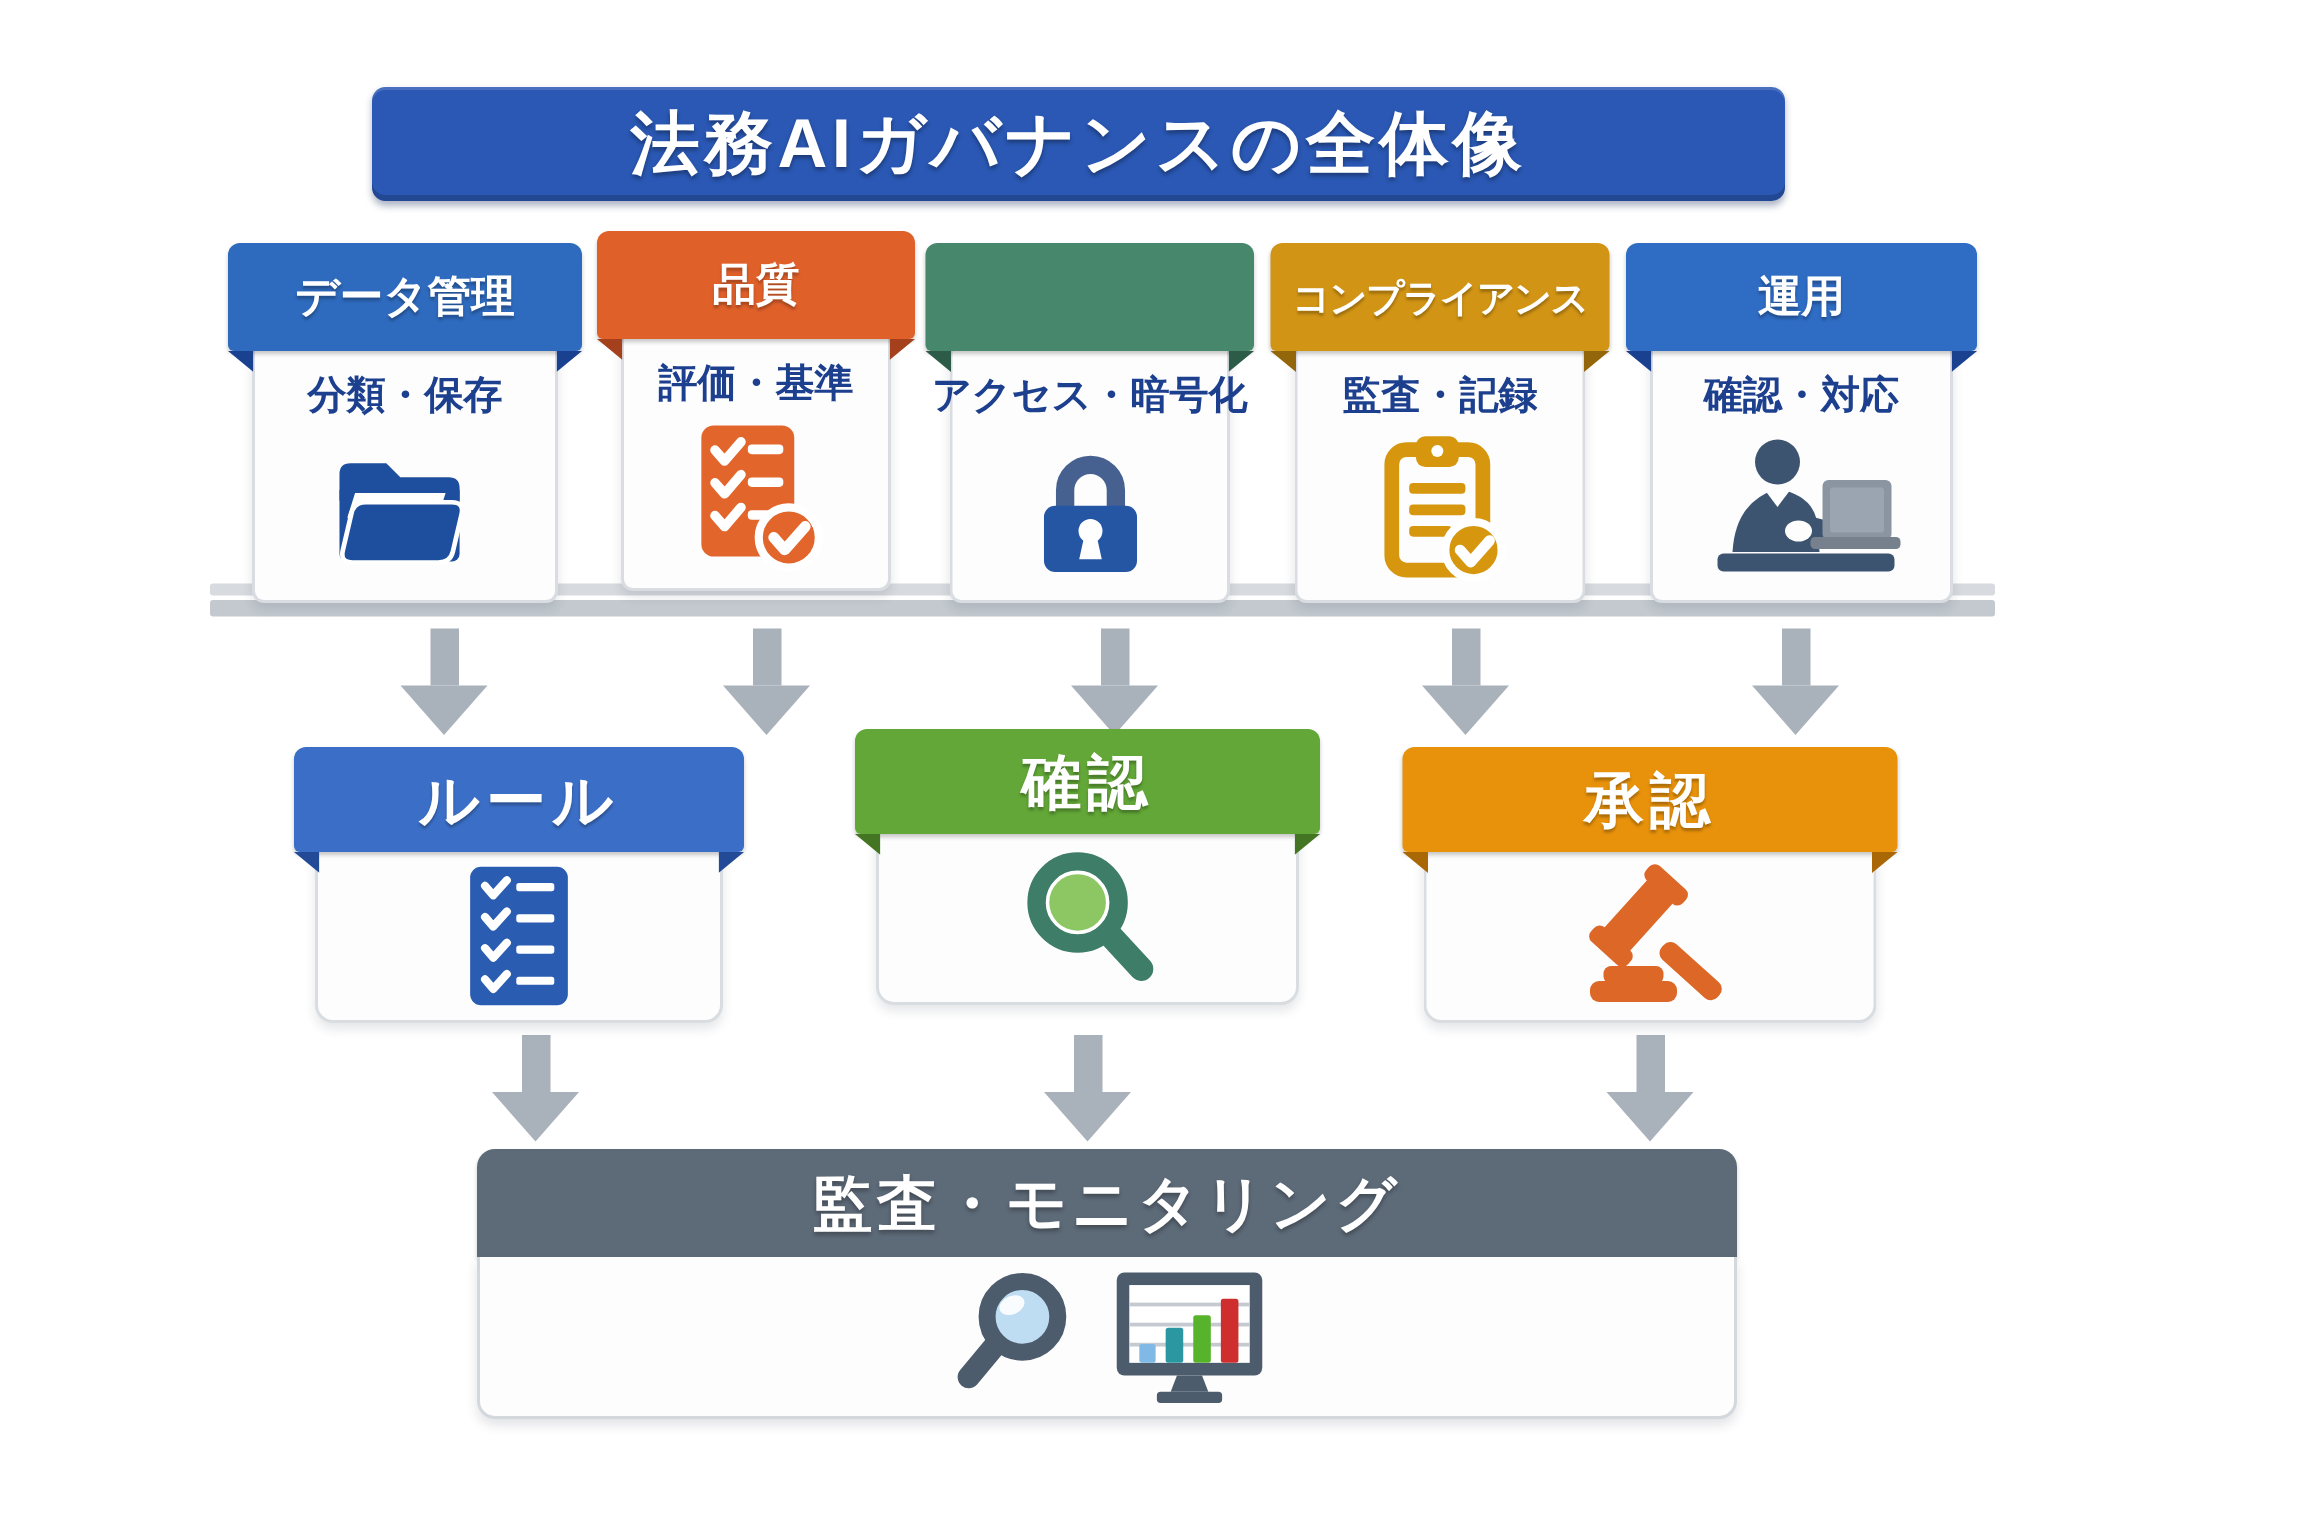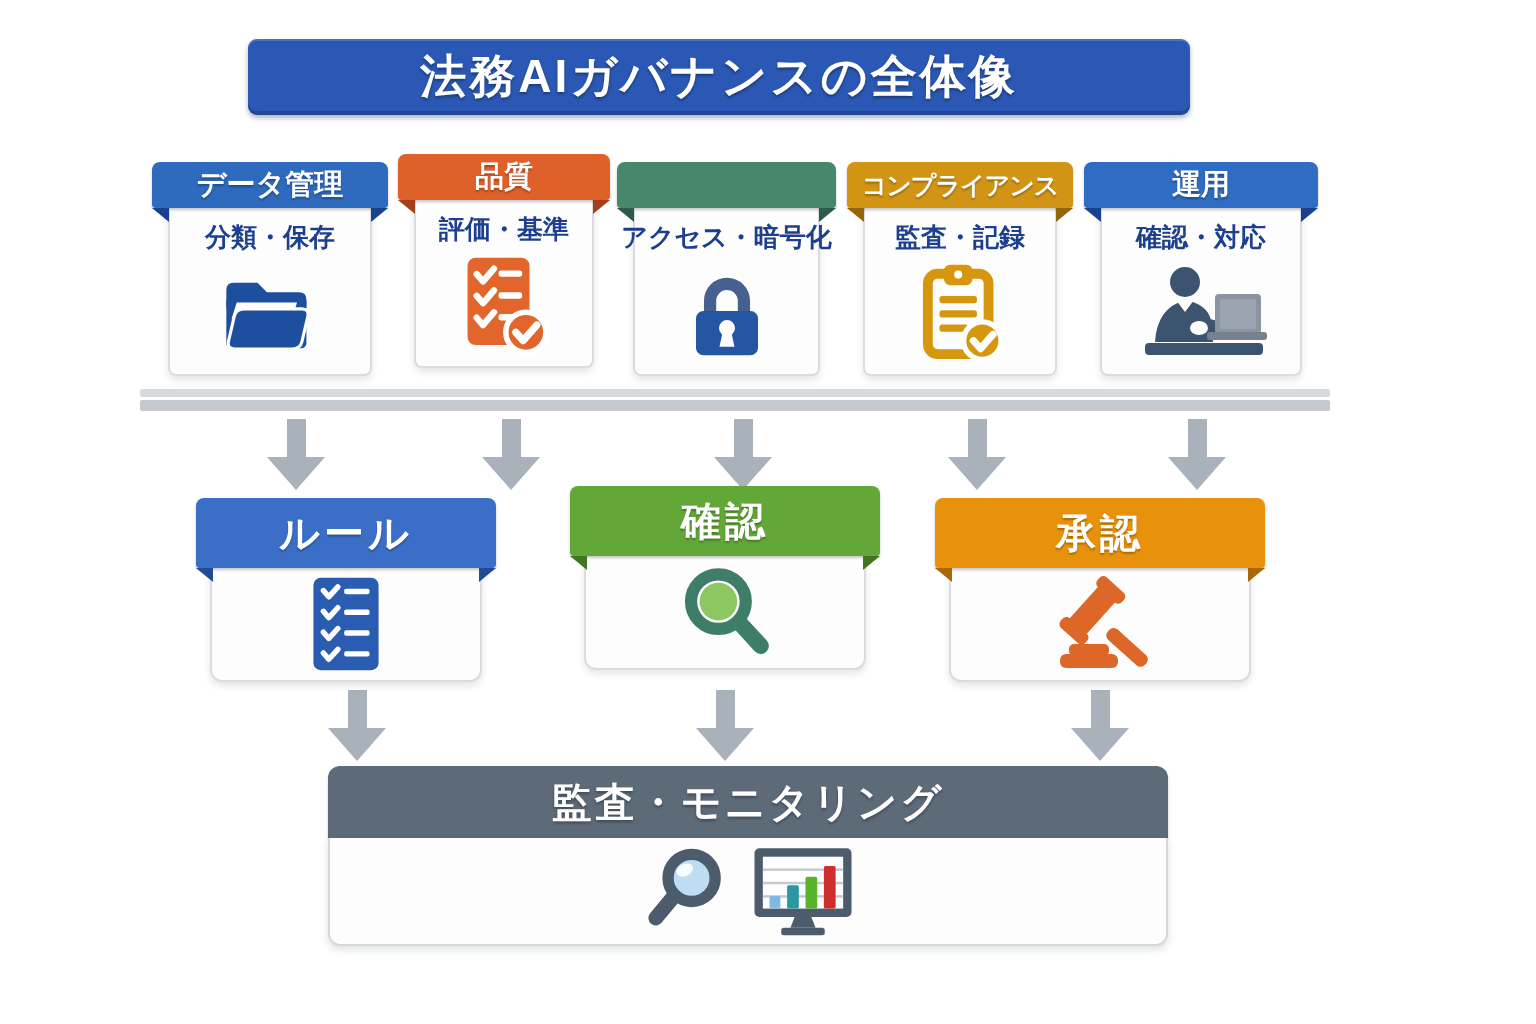--- a/index.html
+++ b/index.html
@@ -2,21 +2,21 @@
 <html><head>
 <meta charset="utf-8">
 <style>
   * { margin:0; padding:0; box-sizing:border-box; }
   html,body { background:#ffffff; }
   body { font-family:"Liberation Sans","DejaVu Sans",sans-serif; }
   .canvas { position:relative; width:1536px; height:1024px; background:#ffffff; overflow:hidden; }
 
   
   .title-banner {
-    position:absolute; left:248px; top:39px; width:942px; height:76px;
+    position:absolute; left:248px; top:58px; width:942px; height:76px;
     background:var(--hdr,#2a58b4); border-radius:9px;
     display:flex; align-items:center; justify-content:center;
     box-shadow:0 3px 5px rgba(20,40,90,.35), inset 0 -4px 0 rgba(0,0,0,.18), inset 0 2px 0 rgba(255,255,255,.15);
   }
   .title-banner span {
     color:#ffffff; font-size:46px; font-weight:800; letter-spacing:3px;
     text-shadow:0 2px 3px rgba(0,0,0,.35);
   }
 
   
@@ -40,21 +40,21 @@
   .card-body {
     position:relative; background:#fdfdfe;
     border:2px solid #d9dde2; border-top:none;
     border-radius:0 0 8px 8px;
     box-shadow:0 4px 7px rgba(40,50,70,.12);
     margin:0 auto; z-index:1;
     display:flex; flex-direction:column; align-items:center;
   }
 
   
-  .top-card .card-header { height:46px; }
+  .top-card .card-header { height:72px; }
   .top-card .hdr-label { font-size:29px; }
   .top-card.compact .hdr-label { font-size:25px; letter-spacing:-1px; }
   .top-card .card-body { width:calc(100% - 32px); height:168px; }
   .subtitle {
     margin-top:12px; color:#1c3f8e; font-size:26px; font-weight:800; white-space:nowrap;
   }
   .top-icon-wrap { flex:1; display:flex; align-items:center; justify-content:center; padding-bottom:4px; }
 
   
   .mid-card .card-header { height:70px; }
@@ -69,21 +69,21 @@
   
   .arrow { position:absolute; width:58px; display:flex; flex-direction:column; align-items:center; }
   .arrow .stem { width:19px; height:38px; background:#a9b1bb; }
   .arrow .head {
     width:0; height:0;
     border-left:29px solid transparent; border-right:29px solid transparent;
     border-top:33px solid #a9b1bb;
   }
 
   
-  .bottom-block { position:absolute; left:328px; top:766px; width:840px; }
+  .bottom-block { position:absolute; left:318px; top:766px; width:840px; }
   .bottom-header {
     height:72px; background:var(--hdr,#5d6a78); border-radius:12px 12px 0 0;
     display:flex; align-items:center; justify-content:center;
     box-shadow:0 2px 3px rgba(0,0,0,.2);
   }
   .bottom-header span {
     color:#ffffff; font-size:40px; font-weight:800; letter-spacing:3px;
     text-shadow:0 2px 3px rgba(0,0,0,.3);
   }
   .bottom-body {

